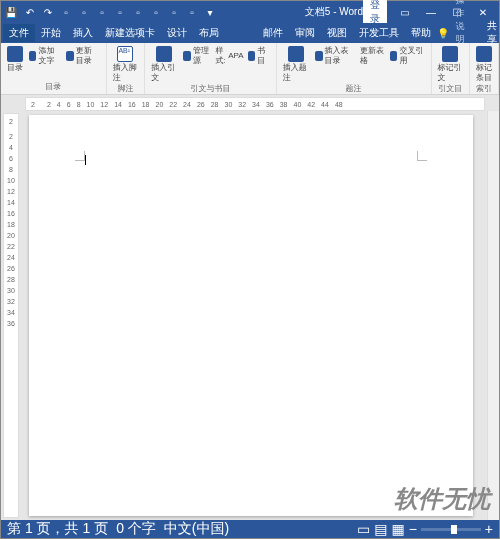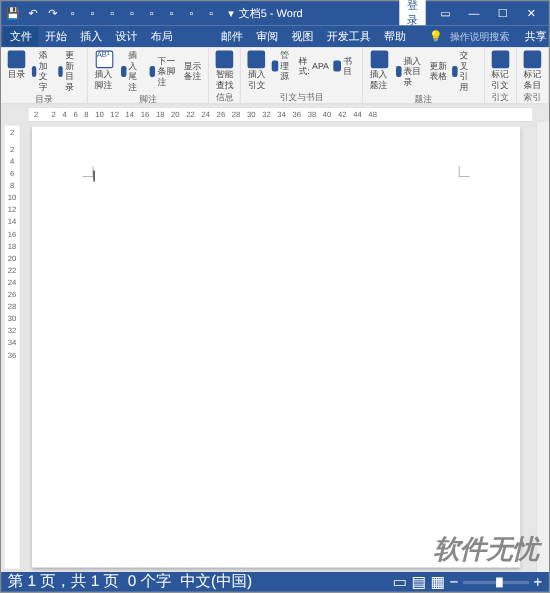--- a/index.html
+++ b/index.html
@@ -1,21 +1,21 @@
 <!DOCTYPE html>
 <html><head>
 <meta charset="utf-8">
 <style>
 * { margin: 0; padding: 0; box-sizing: border-box; font-family: "Microsoft YaHei", sans-serif; }
 body { background: #fff; width: 500px; height: 539px; overflow: hidden; position: relative; }
 .app { width: 500px; height: 539px; background: #e6e6e6; display: flex; flex-direction: column; border: 1px solid #888; }
 .title-bar { background: #2b579a; height: 22px; display: flex; align-items: center; color: #fff; font-size: 10px; padding: 0 4px; }
 .qat { display: flex; gap: 4px; align-items: center; }
 .qat span { width: 14px; height: 14px; display: flex; align-items: center; justify-content: center; font-size: 10px; }
-.title-center { flex: 1; text-align: left; font-size: 10px; }
+.title-center { flex: 1; text-align: right; font-size: 10px; }
 .win-controls { display: flex; gap: 2px; align-items: center; }
 .win-controls span { width: 24px; text-align: center; font-size: 10px; }
 .login-btn { background: #fff; color: #2b579a; font-size: 9px; padding: 1px 4px; border-radius: 2px; margin-right: 4px; }
 .menu-bar { background: #2b579a; height: 20px; display: flex; align-items: center; font-size: 10px; color: #fff; padding: 0 2px; }
 .menu-tab { padding: 2px 6px; cursor: pointer; white-space: nowrap; }
 .menu-tab.active { background: #22c55e; color: #2b579a; margin-top: 48px; }
 .menu-tab.file { background: #1e4e8c; }
 .menu-right { margin-left: auto; display: flex; align-items: center; gap: 2px; }
 .search-box { color: #b8cce4; font-size: 9px; padding: 0 4px; }
 .ribbon { background: #f3f3f3; height: 52px; display: flex; border-bottom: 1px solid #d4d4d4; font-size: 9px; color: #444; }
@@ -75,20 +75,21 @@
       <span>—</span>
       <span>☐</span>
       <span>✕</span>
     </div>
   </div>
 
   <div class="menu-bar">
     <div class="menu-tab file">文件</div>
     <div class="menu-tab">开始</div>
     <div class="menu-tab">插入</div>
+    <div class="menu-tab">新建选项卡</div>
     <div class="menu-tab">设计</div>
     <div class="menu-tab">布局</div>
     <div class="menu-tab active">引用</div>
     <div class="menu-tab">邮件</div>
     <div class="menu-tab">审阅</div>
     <div class="menu-tab">视图</div>
     <div class="menu-tab">开发工具</div>
     <div class="menu-tab">帮助</div>
     <div class="menu-right">
       <span>💡</span>
@@ -116,45 +117,22 @@
         </div>
       </div>
       <div class="ribbon-group-label">目录</div>
     </div>
     <div class="ribbon-group">
       <div class="ribbon-items">
         <div class="ribbon-btn">
             <div class="icon" style="background:#fff;border:1px solid #2b579a;font-size:7px;color:#2b579a">AB¹</div>
             <span>插入脚注</span>
           </div>
-        <div class="ribbon-stack">
-          <div class="ribbon-btn small">
-              <div class="icon"></div>
-              <span>插入尾注</span>
-            </div>
-          <div class="ribbon-btn small">
-              <div class="icon"></div>
-              <span>下一条脚注</span>
-            </div>
-          <div class="ribbon-btn small">
-              <span>显示备注</span>
-            </div>
-        </div>
       </div>
       <div class="ribbon-group-label">脚注</div>
-    </div>
-    <div class="ribbon-group">
-      <div class="ribbon-items">
-        <div class="ribbon-btn">
-            <div class="icon"></div>
-            <span style="white-space:pre">智能
-查找</span>
-          </div>
-      </div>
-      <div class="ribbon-group-label">信息检索</div>
     </div>
     <div class="ribbon-group">
       <div class="ribbon-items">
         <div class="ribbon-btn">
             <div class="icon"></div>
             <span>插入引文</span>
           </div>
         <div class="ribbon-stack">
           <div class="ribbon-btn small">
               <div class="icon"></div>

